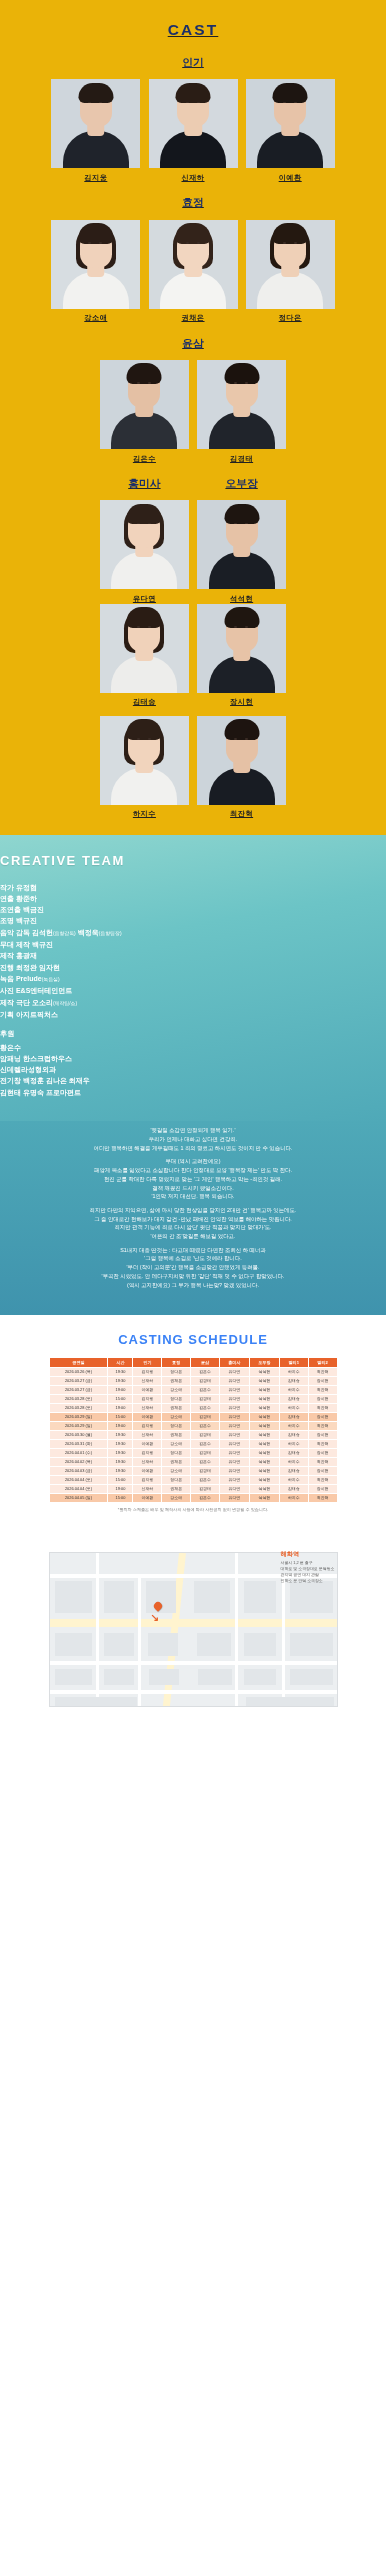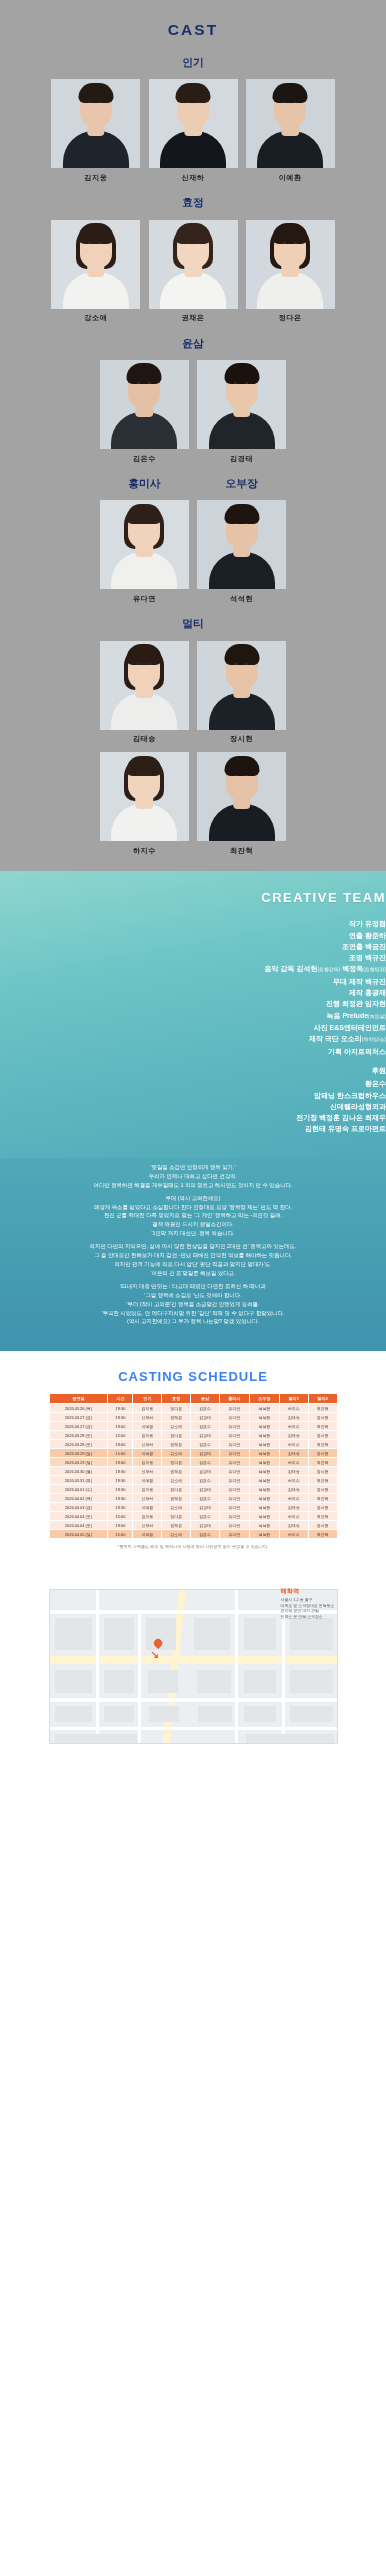--- a/index.html
+++ b/index.html
@@ -6,23 +6,24 @@
   body {
     width: 386px;
     font-family: "Liberation Sans", sans-serif;
     background: #ffffff;
     color: #222;
   }
   .page { width: 386px; position: relative; }
 
   
   .cast-section {
-    background: #a3a3a3;
+    background: #eab308;
     padding: 20.6px 0 15.5px 0;
     text-align: center;
+    text-decoration: underline;
   }
   .cast-title {
     font-size: 15.5px;
     font-weight: bold;
     color: #1b2f6b;
     letter-spacing: 2.1px;
     margin-bottom: 17.5px;
   }
   .group-title {
     font-size: 10.8px;
@@ -101,21 +102,21 @@
     width: 3.1px; height: 1.5px;
     border-radius: 1.5px;
     background: #3a2b24;
     z-index: 3;
   }
 
   
   .creative-section {
     background: linear-gradient(170deg, #8fd6cf 0%, #6cc4c6 35%, #4fa9b8 100%);
     padding: 18.5px 0 23px 0;
-    text-align: right;
+    text-align: left;
     color: #ffffff;
   }
   .creative-title {
     font-size: 13px;
     font-weight: bold;
     letter-spacing: 1.5px;
     margin-bottom: 13.4px;
     color: #ffffff;
     text-shadow: 0 0.5px 1px rgba(0,0,0,.12);
   }
@@ -422,21 +423,20 @@
             <div class="p-head" style="background:#e6c2a6"></div>
             <div class="p-hair" style="background:#1e1510"></div>
             <div class="p-eye" style="left:37px;bottom:65px"></div>
             <div class="p-eye" style="left:48px;bottom:65px"></div>
           </div>
           <div class="actor-name">석석현</div>
         </div>
       </div>
     </div>
 
-    <div class="group-title">멀티</div>
     <div class="grid" style="max-width:196px;margin:0 auto;">
       <div class="actor">
         <div class="photo">
           <div class="p-bg" style="background:#d5dbdf"></div>
           <div class="p-hair long" style="background:#2a1c14"></div>
           <div class="p-body" style="background:#ededeb"></div>
           <div class="p-neck" style="background:#f0d2ba"></div>
           <div class="p-head" style="background:#f0d2ba"></div>
           <div class="p-hair" style="background:#2a1c14"></div>
           <div class="p-eye" style="left:37px;bottom:65px"></div>

